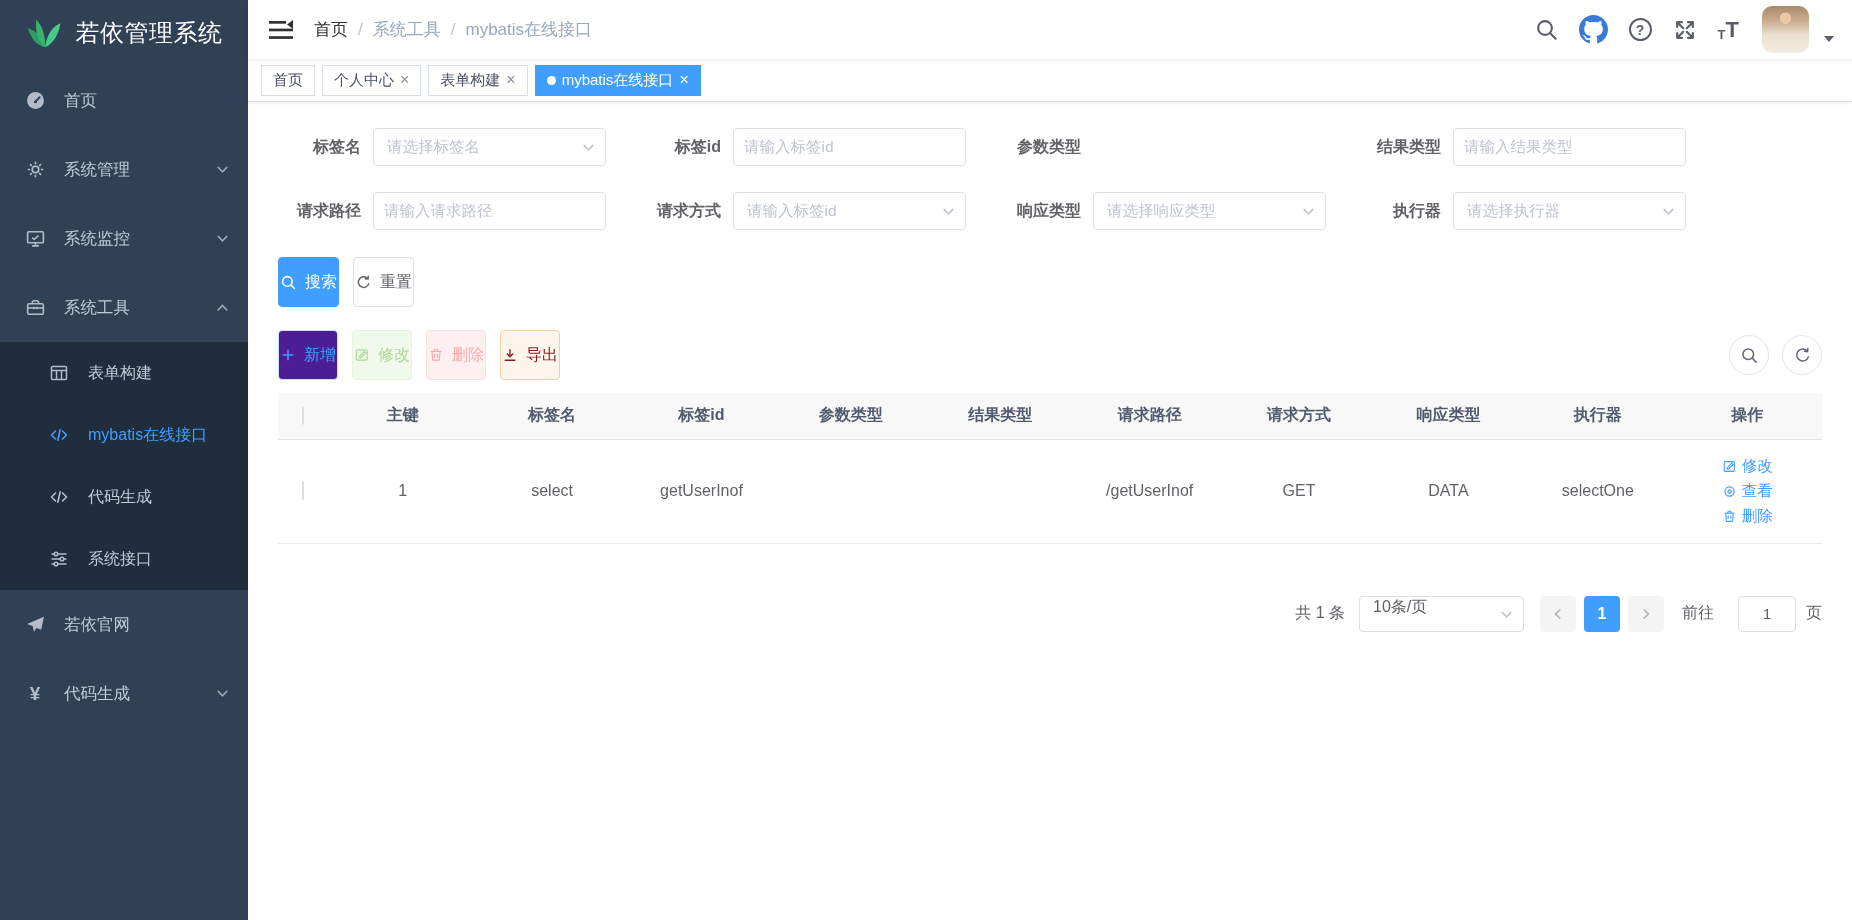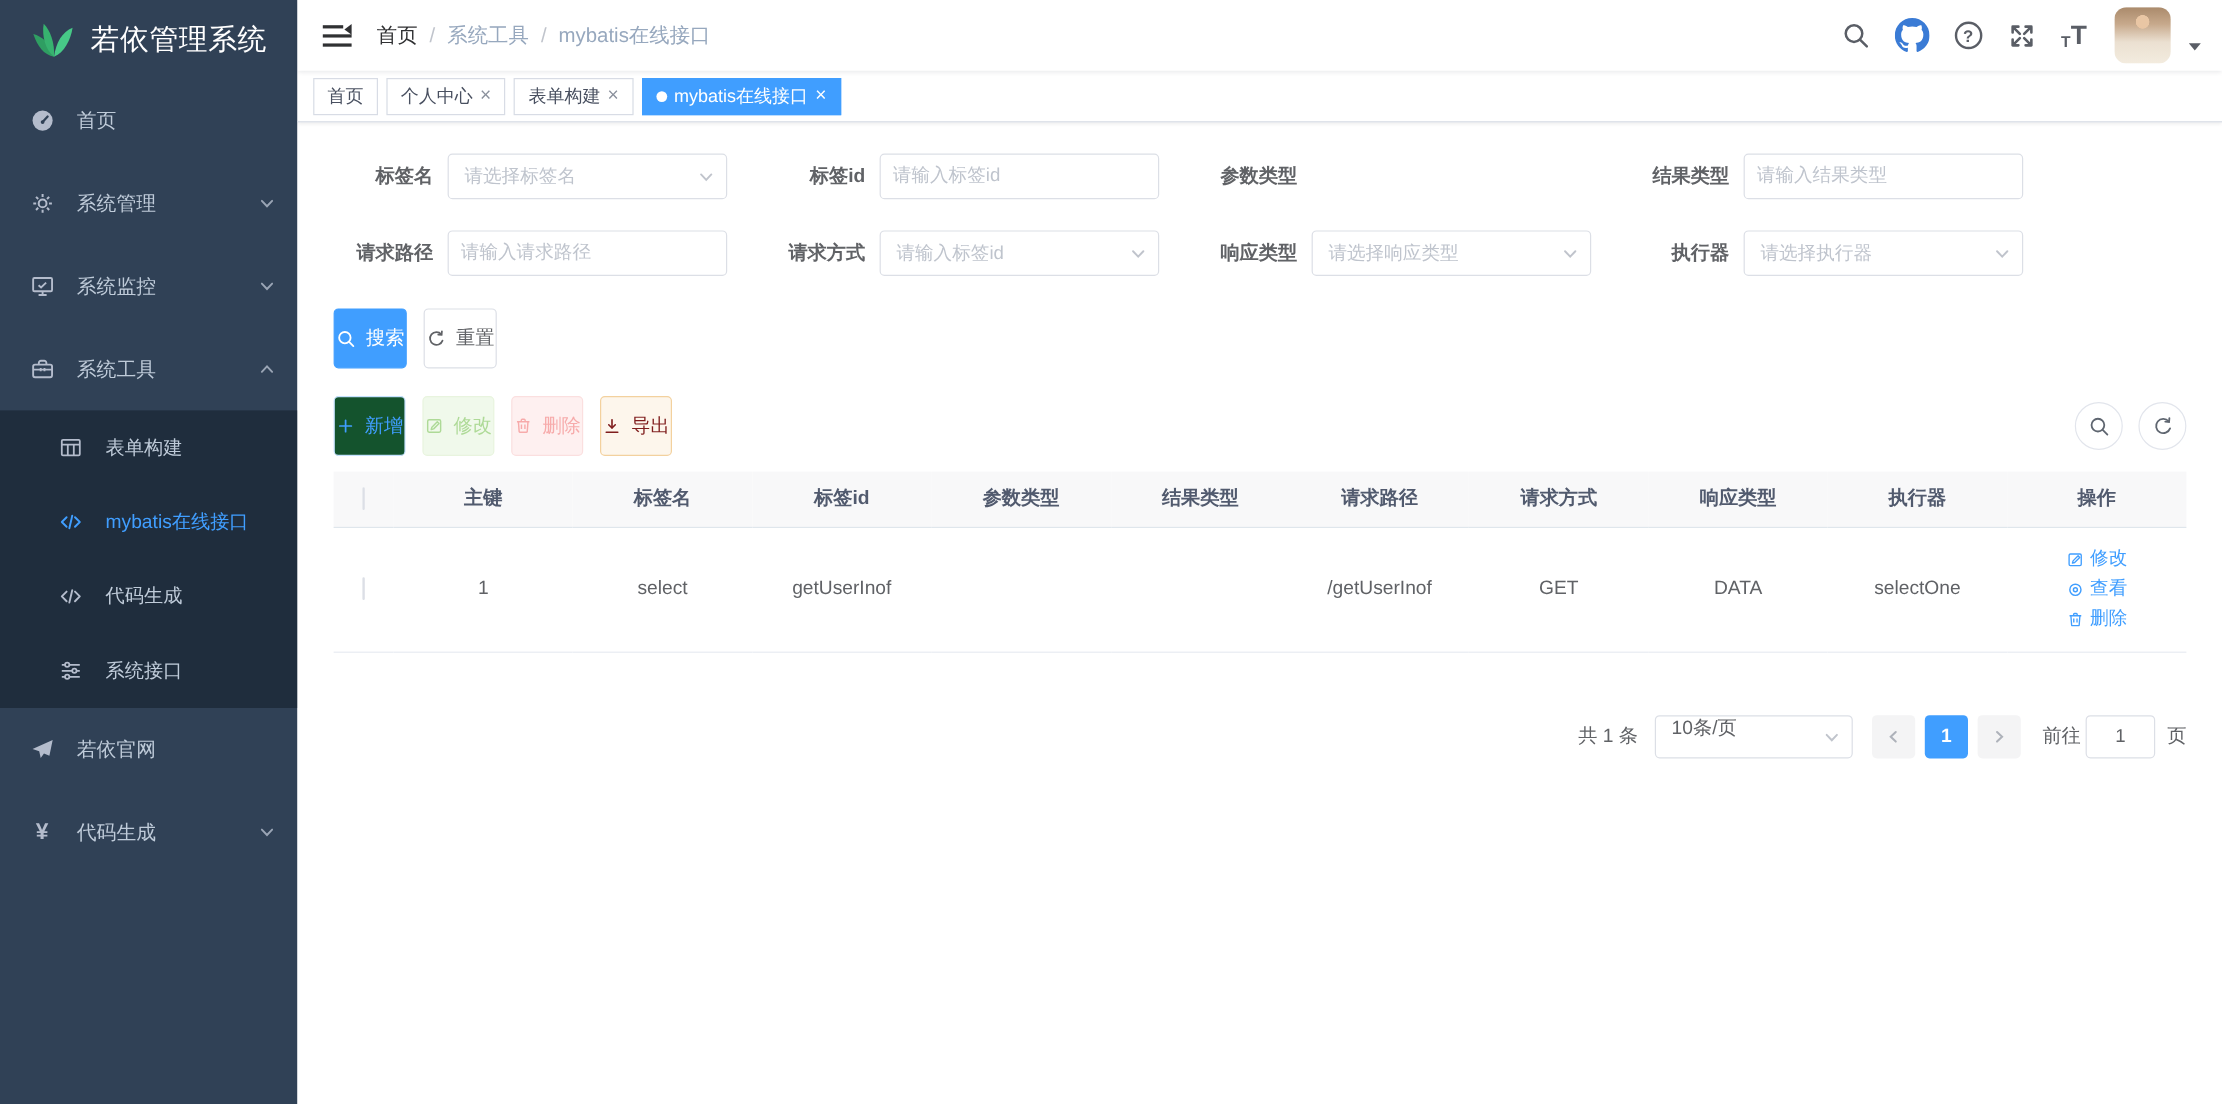--- a/index.html
+++ b/index.html
@@ -66,21 +66,21 @@
   input.text-input::placeholder { color:#bfc4cd; }
   .select-box { cursor:pointer; }
   .select-box .ph { color:#bfc4cd; }
   .select-box .sel-chev { position:absolute; right:9px; top:11px; }
 
   .search-btn-row { margin-top:27px; margin-bottom:23px; display:flex; gap:14px; }
   .btn { height:50px; border-radius:4px; font-size:16px; display:inline-flex; align-items:center; gap:8px;
     padding:0 1px; border:1px solid transparent; cursor:pointer; font-family:inherit; background:#fff; }
   .btn-primary { background:#409eff; border-color:#409eff; color:#fff; }
   .btn-default { border-color:#dcdfe6; color:#606266; }
-  .btn-plain-primary { background:#14532d; border-color:#c6e2ff; color:#409eff; }
+  .btn-plain-primary { background:#4c1d95; border-color:#c6e2ff; color:#409eff; }
   .btn-plain-success { background:#f0f9eb; border-color:#e8f4de; color:#aeda97; }
   .btn-plain-danger  { background:#fef0f0; border-color:#fbdfdf; color:#f7abab; }
   .btn-plain-warning { background:#fdf6ec; border-color:#f3d19e; color:#7f1d1d; }
 
   .toolbar { display:flex; align-items:center; gap:14px; margin-bottom:13px; }
   .toolbar-right { margin-left:auto; display:flex; gap:13px; }
   .circle-btn { width:40px; height:40px; border-radius:50%; border:1px solid #e2e5ec; background:#fff;
     display:flex; align-items:center; justify-content:center; color:#5f6670; cursor:pointer; }
 
   
@@ -96,21 +96,21 @@
   
   .pagination { margin-top:52px; display:flex; align-items:center; justify-content:flex-end; font-size:16px; color:#606266; padding-right:0; }
   .pg-total { margin-right:14px; }
   .pg-size { position:relative; width:165px; height:36px; border:1px solid #dcdfe6; border-radius:4px;
     display:flex; padding:0 13px; color:#606266; cursor:pointer; margin-right:16px; }
   .pg-size .sel-chev { position:absolute; right:9px; top:10px; }
   .pg-btn { width:36px; height:36px; border-radius:4px; background:#f4f4f5; color:#aeb2ba;
     display:flex; align-items:center; justify-content:center; margin-right:8px; cursor:pointer; font-size:15px; }
   .pg-page { width:36px; height:36px; border-radius:4px; background:#409eff; color:#fff; font-weight:700;
     display:flex; align-items:center; justify-content:center; margin-right:8px; cursor:pointer; }
-  .pg-goto { margin-left:10px; margin-right:4px; }
+  .pg-goto { margin-left:10px; margin-right:24px; }
   .pg-input { width:58px; height:36px; border:1px solid #dcdfe6; border-radius:4px; text-align:center;
     font-size:15.5px; color:#606266; outline:none; margin-right:10px; font-family:inherit; }
   svg { display:block; }
 </style>
 </head>
 <body>
 
 <div class="app">
 
   <aside class="sidebar">

